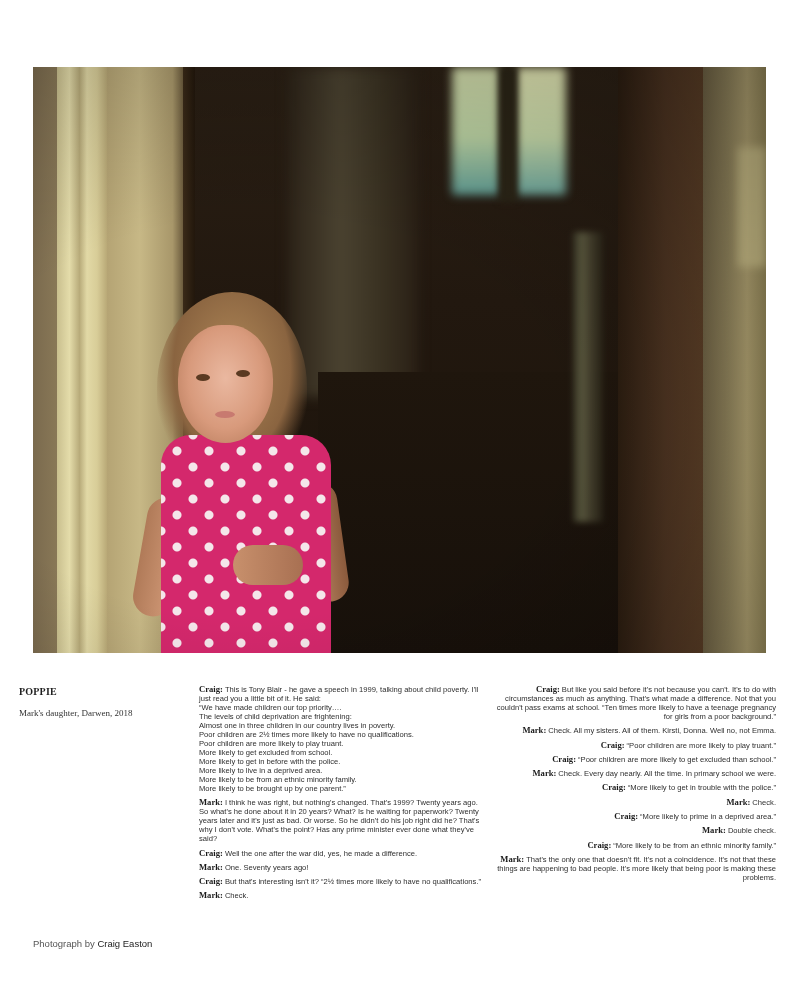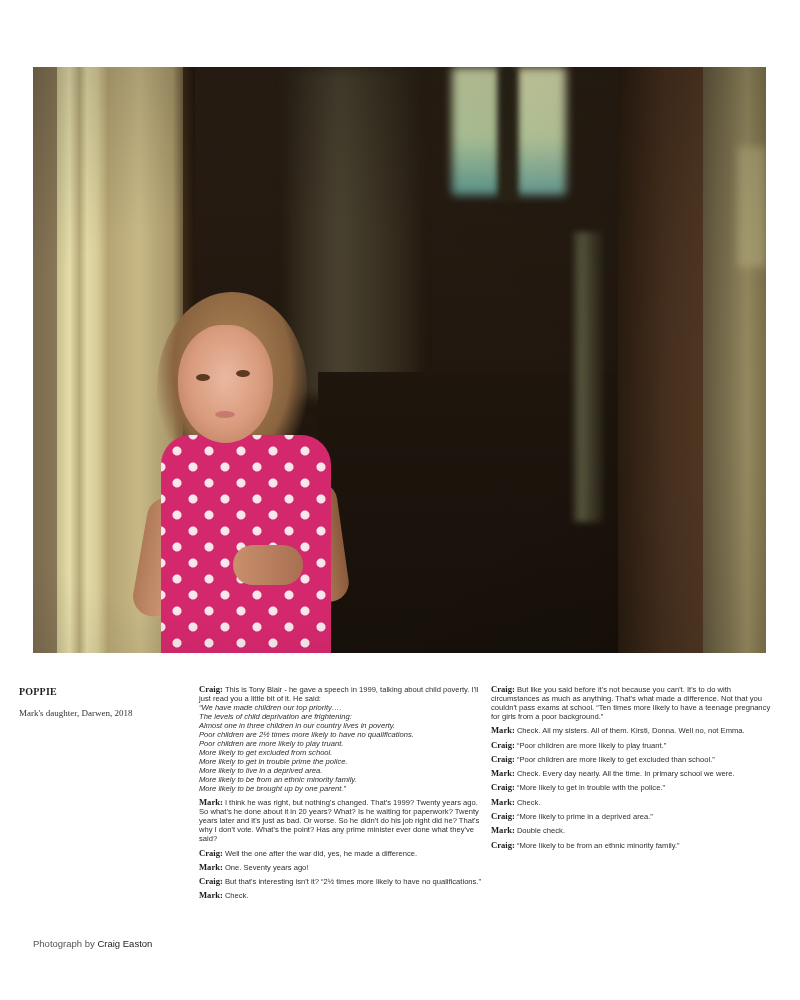--- a/index.html
+++ b/index.html
@@ -64,24 +64,24 @@
 
     
     .left-col { position: absolute; left: 19px; top: 686px; width: 160px; }
     .title { font-family: "Liberation Serif", serif; font-weight: bold; font-size: 10px; letter-spacing: .2px; color: #1e1e1e; }
     .subtitle { margin-top: 11px; font-family: "Liberation Serif", serif; font-size: 9px; color: #333; }
     .credit { position: absolute; left: 33px; top: 938px; font-size: 9.5px; color: #555; }
     .credit b { font-weight: normal; color: #222; text-align: right; }
 
     .col { position: absolute; top: 685px; width: 285px; font-size: 7.6px; line-height: 9px; color: #2e2e2e; }
     .col-mid { left: 199px; }
-    .col-right { left: 491px; }
+    .col-right { left: 491px; text-align: right; }
     .col p { margin-bottom: 5.3px; }
     .spk { font-family: "Liberation Serif", serif; font-weight: bold; font-size: 8.6px; color: #1a1a1a; margin-right: 2px; }
-    .q { font-style: italic; display: block; }
+    .q { display: block; }
   </style>
 </head>
 <body>
 
 <div class="photo" title="Young girl in a pink star-print dress leaning against a door frame in a dim hallway">
   <div class="hall-dark"></div>
   <div class="hall-mid"></div>
   <div class="floor"></div>
   <div class="window-glow-1"></div>
   <div class="window-glow-2"></div>
@@ -118,21 +118,21 @@
 
 <div class="col col-mid">
   <p>
     <span class="spk">Craig:</span><span>This is Tony Blair - he gave a speech in 1999, talking about child poverty. I'll just read you a little bit of it. He said:</span>
     <span class="q">“We have made children our top priority….</span>
     <span class="q">The levels of child deprivation are frightening:</span>
     <span class="q">Almost one in three children in our country lives in poverty.</span>
     <span class="q">Poor children are 2½ times more likely to have no qualifications.</span>
     <span class="q">Poor children are more likely to play truant.</span>
     <span class="q">More likely to get excluded from school.</span>
-    <span class="q">More likely to get in trouble prime the police.</span>
+    <span class="q">More likely to get in before with the police.</span>
     <span class="q">More likely to live in a deprived area.</span>
     <span class="q">More likely to be from an ethnic minority family.</span>
     <span class="q">More likely to be brought up by one parent.”</span>
   </p>
   <p><span class="spk">Mark:</span><span>I think he was right, but nothing's changed. That's 1999? Twenty years ago. So what's he done about it in 20 years? What? Is he waiting for paperwork? Twenty years later and it's just as bad. Or worse. So he didn't do his job right did he? That's why I don't vote. What's the point? Has any prime minister ever done what they've said?</span></p>
   <p><span class="spk">Craig:</span><span>Well the one after the war did, yes, he made a difference.</span></p>
   <p><span class="spk">Mark:</span><span>One. Seventy years ago!</span></p>
   <p><span class="spk">Craig:</span><span>But that's interesting isn't it? “2½ times more likely to have no qualifications.”</span></p>
   <p><span class="spk">Mark:</span><span>Check.</span></p>
 </div>
@@ -141,13 +141,14 @@
   <p><span class="spk">Craig:</span><span>But like you said before it's not because you can't. It's to do with circumstances as much as anything. That's what made a difference. Not that you couldn't pass exams at school. “Ten times more likely to have a teenage pregnancy for girls from a poor background.”</span></p>
   <p><span class="spk">Mark:</span><span>Check. All my sisters. All of them. Kirsti, Donna. Well no, not Emma.</span></p>
   <p><span class="spk">Craig:</span><span>“Poor children are more likely to play truant.”</span></p>
   <p><span class="spk">Craig:</span><span>“Poor children are more likely to get excluded than school.”</span></p>
   <p><span class="spk">Mark:</span><span>Check. Every day nearly. All the time. In primary school we were.</span></p>
   <p><span class="spk">Craig:</span><span>“More likely to get in trouble with the police.”</span></p>
   <p><span class="spk">Mark:</span><span>Check.</span></p>
   <p><span class="spk">Craig:</span><span>“More likely to prime in a deprived area.”</span></p>
   <p><span class="spk">Mark:</span><span>Double check.</span></p>
   <p><span class="spk">Craig:</span><span>“More likely to be from an ethnic minority family.”</span></p>
+  <p><span class="spk">Mark:</span><span>That's the only one that doesn't fit. It's not a coincidence. It's not that these things are happening to bad people. It's more likely that being poor is making these problems.</span></p>
 </div>
 
 </body></html>

